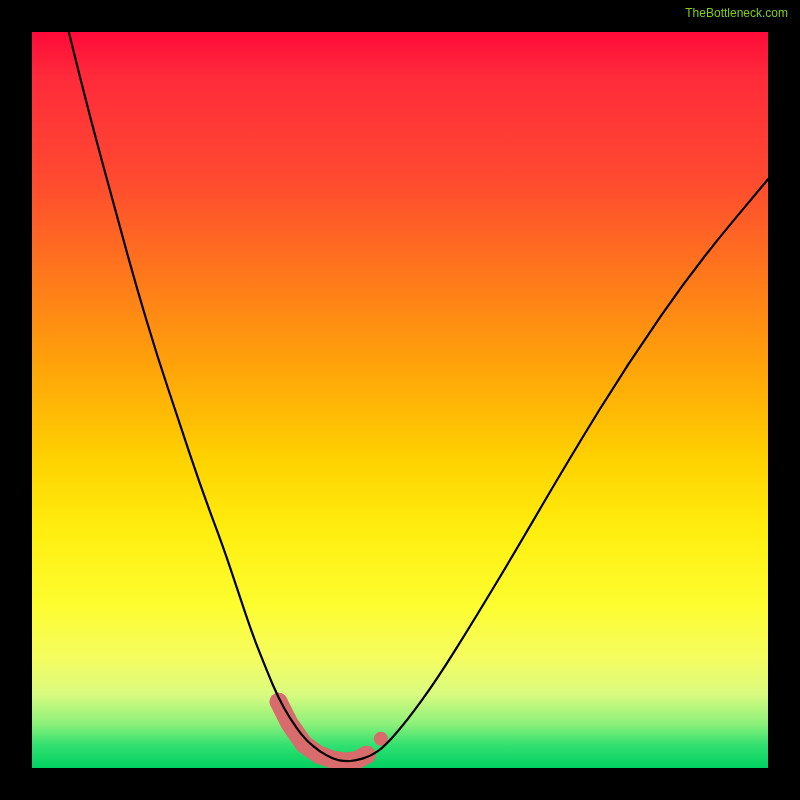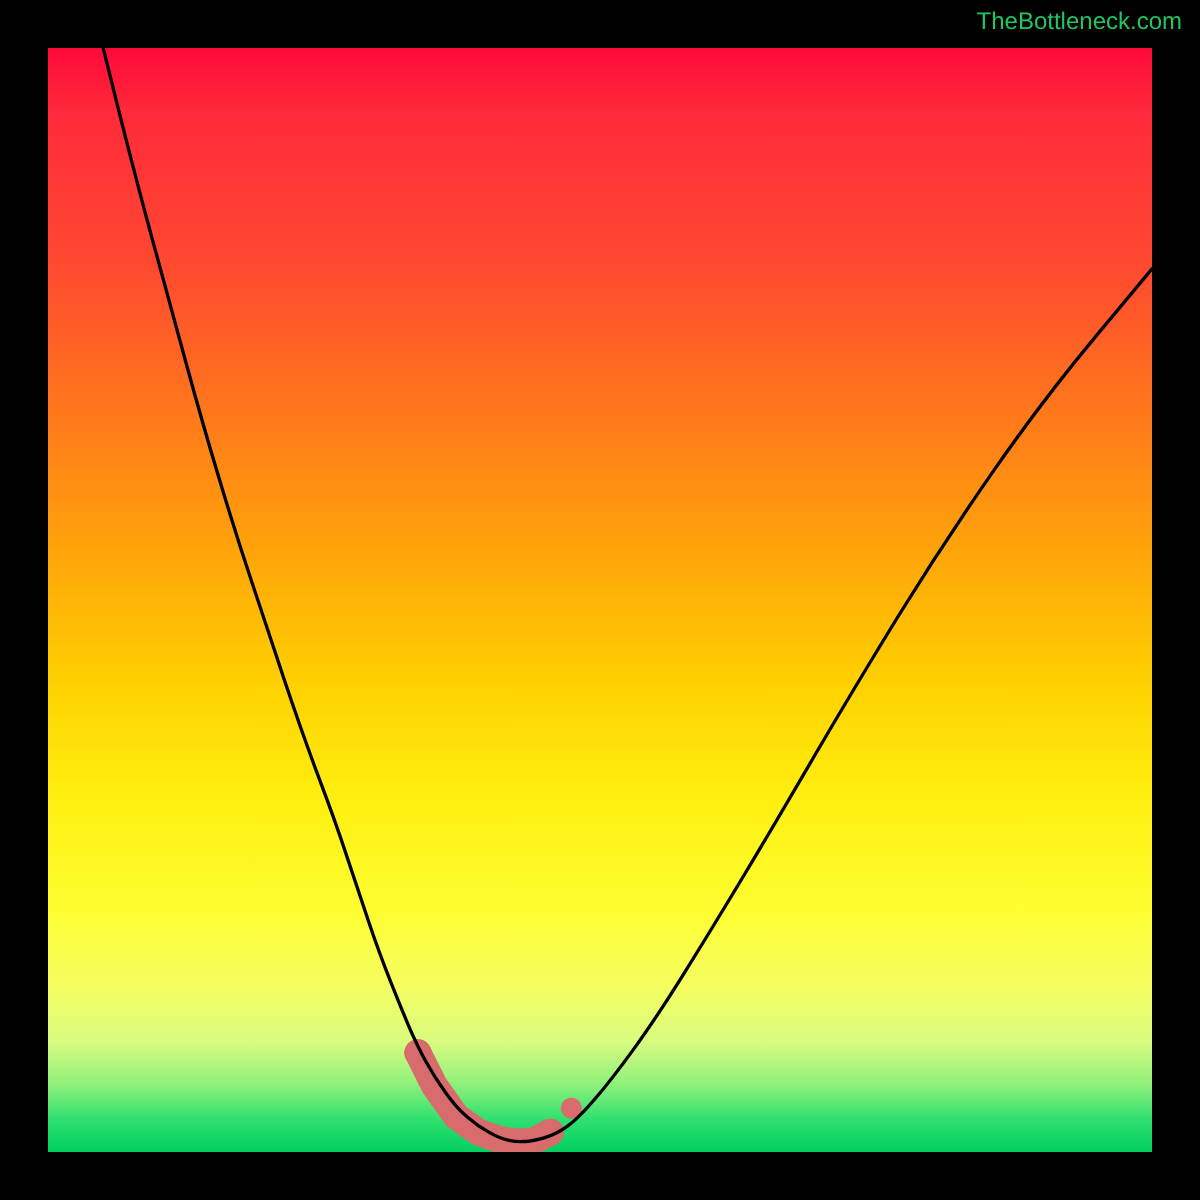--- a/index.html
+++ b/index.html
@@ -51,23 +51,23 @@
     position: absolute;
     left: 0; top: 0;
     width: 100%;
     height: 100%;
     overflow: visible;
   }
   .watermark {
     position: absolute;
     top: 6px;
     right: 12px;
-    font-size: 16px;
+    font-size: 12px;
     font-weight: 500;
-    color: #22c55e;
+    color: #84cc16;
     letter-spacing: 0;
     user-select: none;
   }
 </style>
 </head>
 <body>
 
 <div class="frame">
 
   <div class="plot-area">

